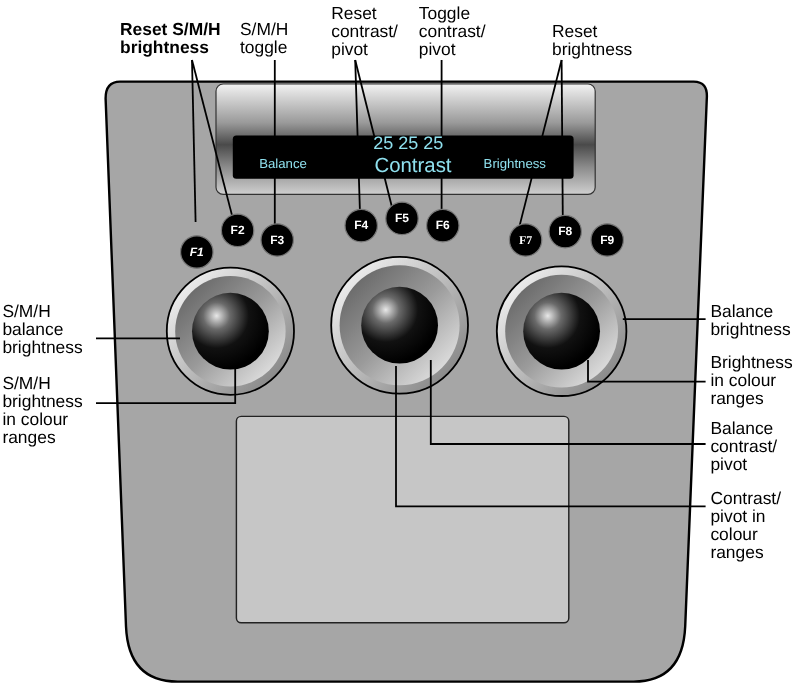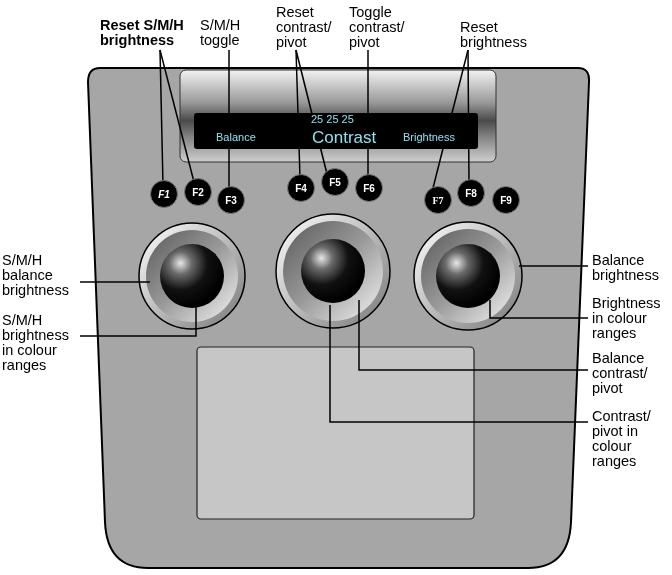--- a/index.html
+++ b/index.html
@@ -70,29 +70,29 @@
     <line x1="468" y1="50" x2="469" y2="182"></line>
     <line x1="80" y1="282" x2="150" y2="282"></line>
     <polyline points="80,336 196,336 196,306"></polyline>
     <line x1="519" y1="266" x2="588" y2="266"></line>
     <polyline points="490,300 490,318 588,318"></polyline>
     <polyline points="359,300 359,370 588,370"></polyline>
     <polyline points="330,305 330,422 588,422"></polyline>
   </g>
 </svg>
 
-<div class="lbl" style="left:311px;top:112px;font-size:11px;color:#8fe0ee;">25 25 25</div>
+<div class="lbl" style="left:311px;top:112px;font-size:15px;color:#8fe0ee;">25 25 25</div>
 <div class="lbl" style="left:216px;top:130px;font-size:11px;color:#8fe0ee;">Balance</div>
 <div class="lbl" style="left:312px;top:130px;font-size:17px;color:#8fe0ee;">Contrast</div>
 <div class="lbl" style="left:403px;top:130px;font-size:11px;color:#8fe0ee;">Brightness</div>
 
 <style>
   .fbtn{position:absolute;width:28px;height:28px;border-radius:50%;background:#000;border:1px solid #777;color:#fff;font-size:10px;font-weight:bold;display:flex;align-items:center;justify-content:center;box-sizing:border-box;}
 </style>
-<div class="fbtn" style="left:150px;top:180px;font-style:italic;">F1</div>
+<div class="fbtn" style="left:150px;top:196px;font-style:italic;">F1</div>
 <div class="fbtn" style="left:184px;top:178px;">F2</div>
 <div class="fbtn" style="left:217px;top:186px;text-align:center;">F3</div>
 <div class="fbtn" style="left:287px;top:174px;">F4</div>
 <div class="fbtn" style="left:321px;top:168px;">F5</div>
 <div class="fbtn" style="left:355px;top:174px;">F6</div>
 <div class="fbtn" style="left:424px;top:186px;font-family:Liberation Serif, serif;">F7</div>
 <div class="fbtn" style="left:457px;top:179px;">F8</div>
 <div class="fbtn" style="left:492px;top:186px;">F9</div>
 
 <div class="lbl" style="left:100px;top:18px;font-weight:bold;">Reset S/M/H

